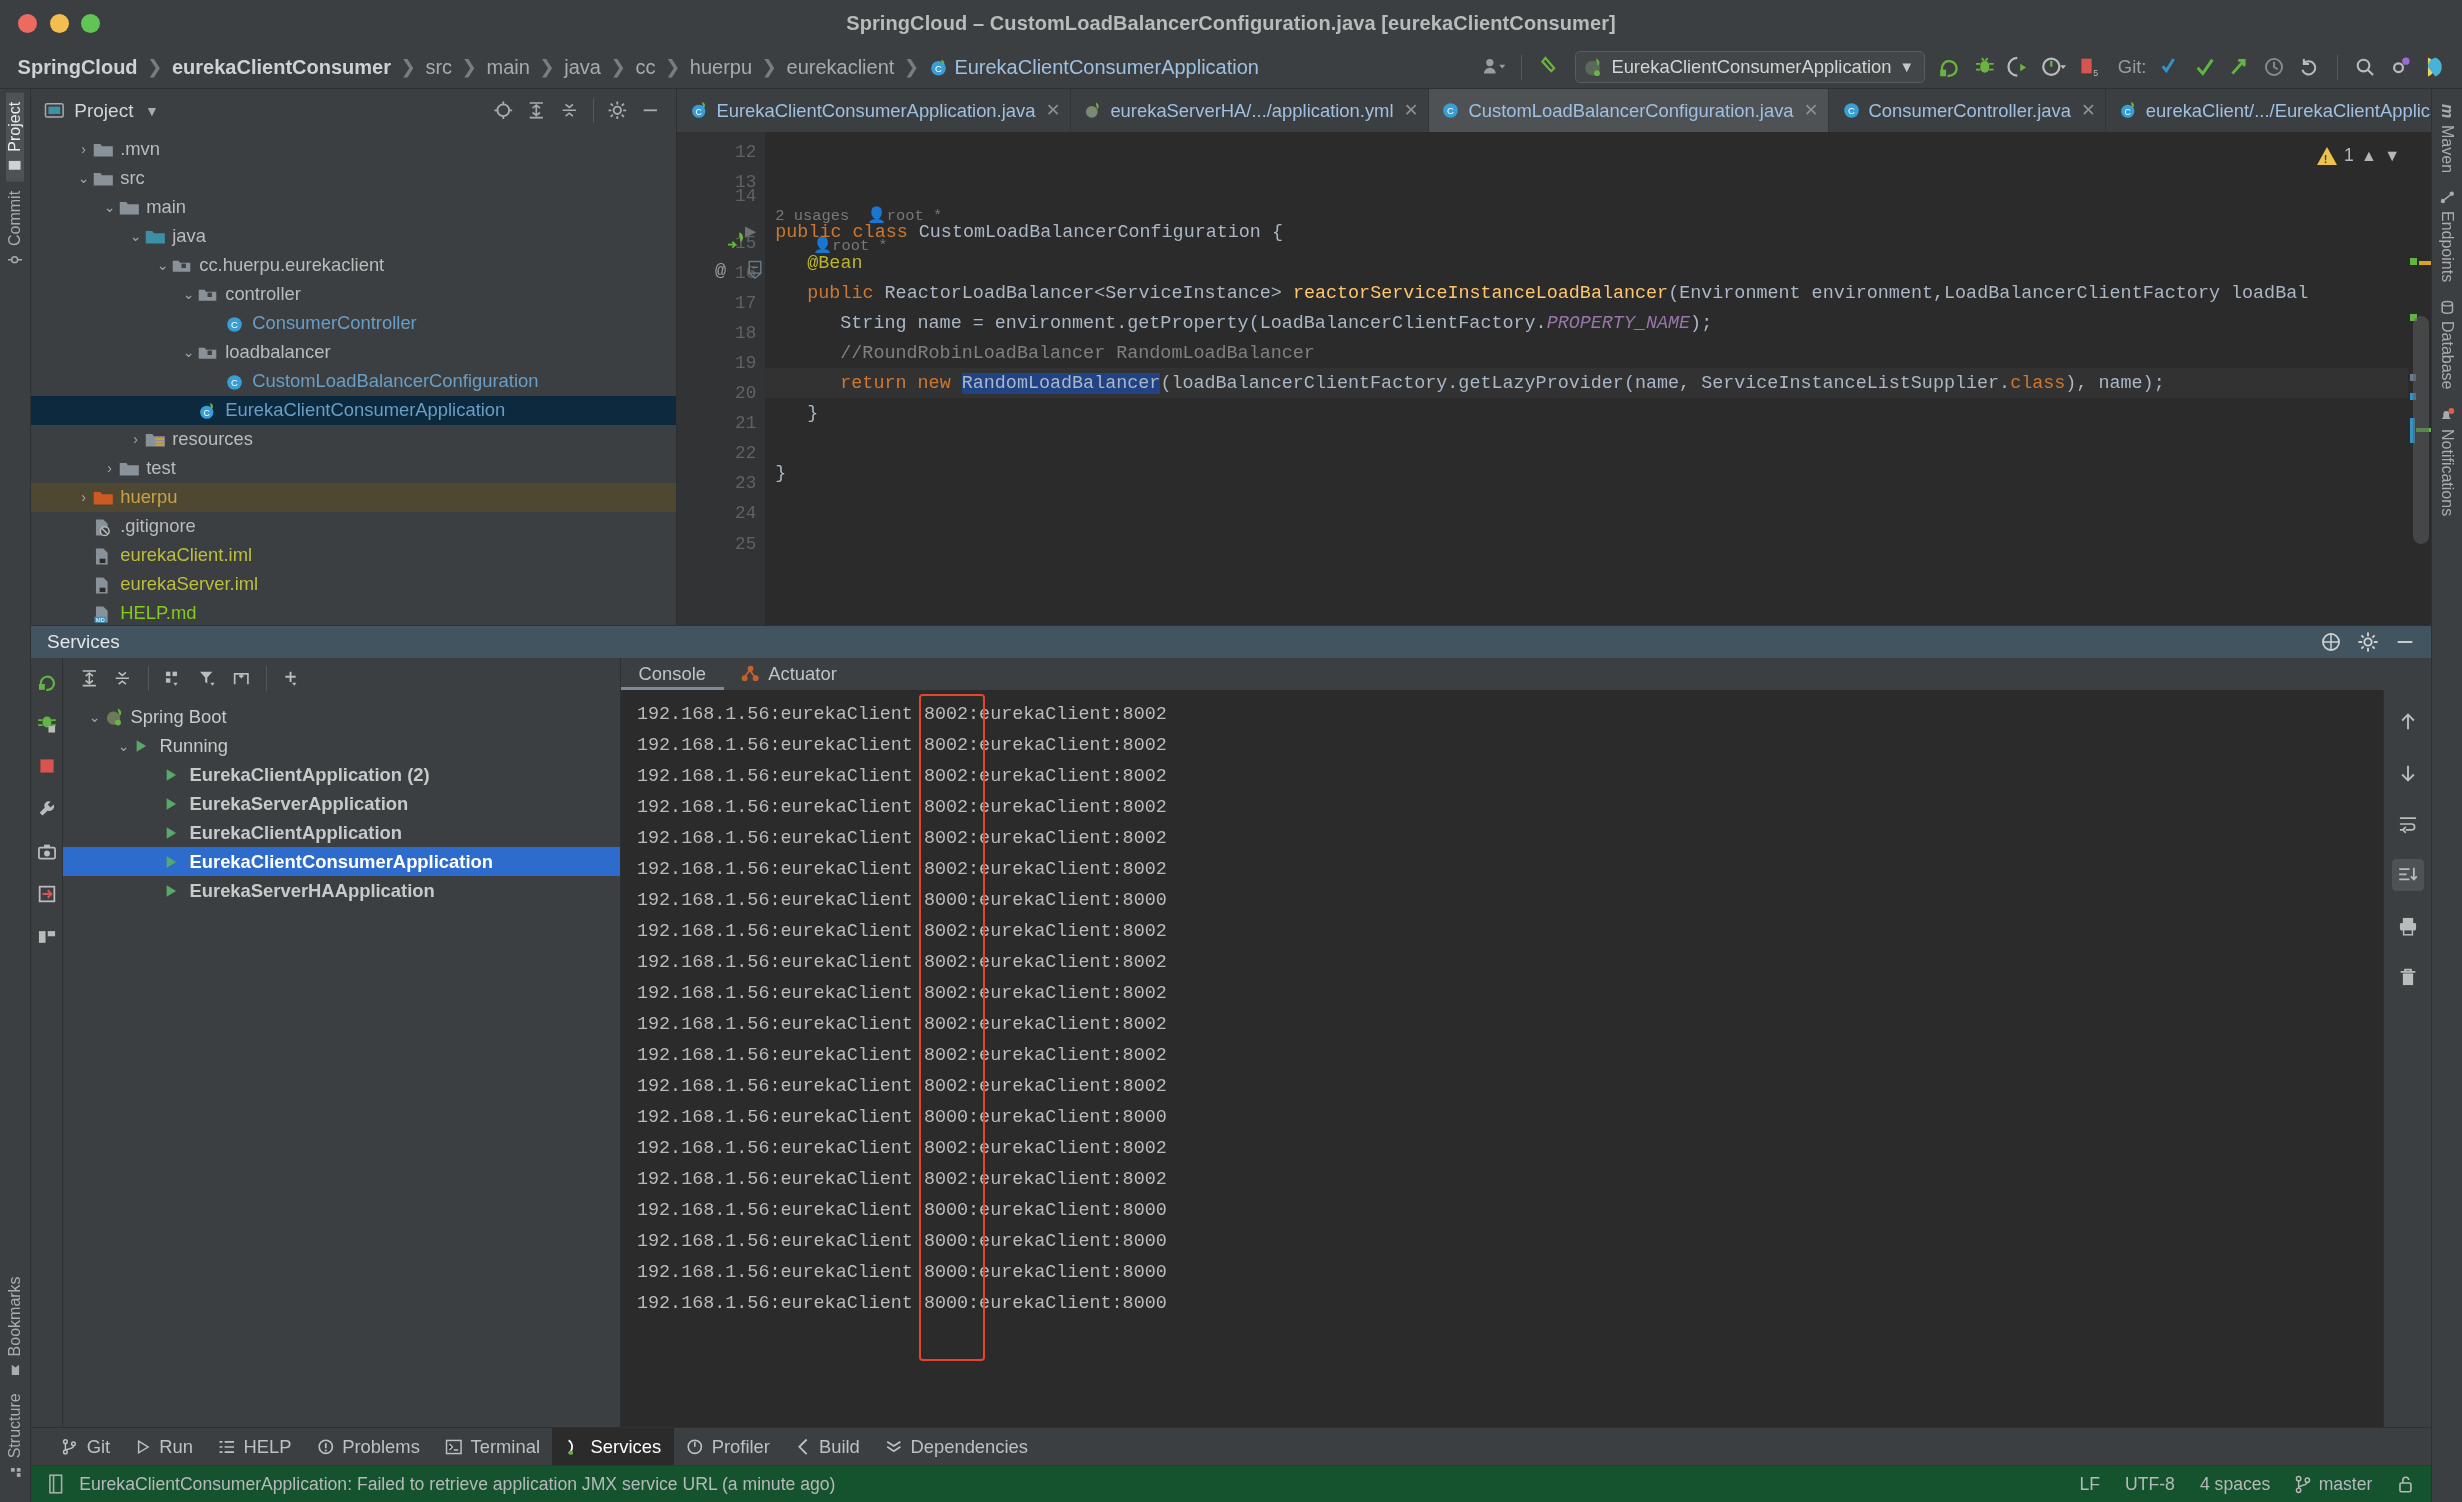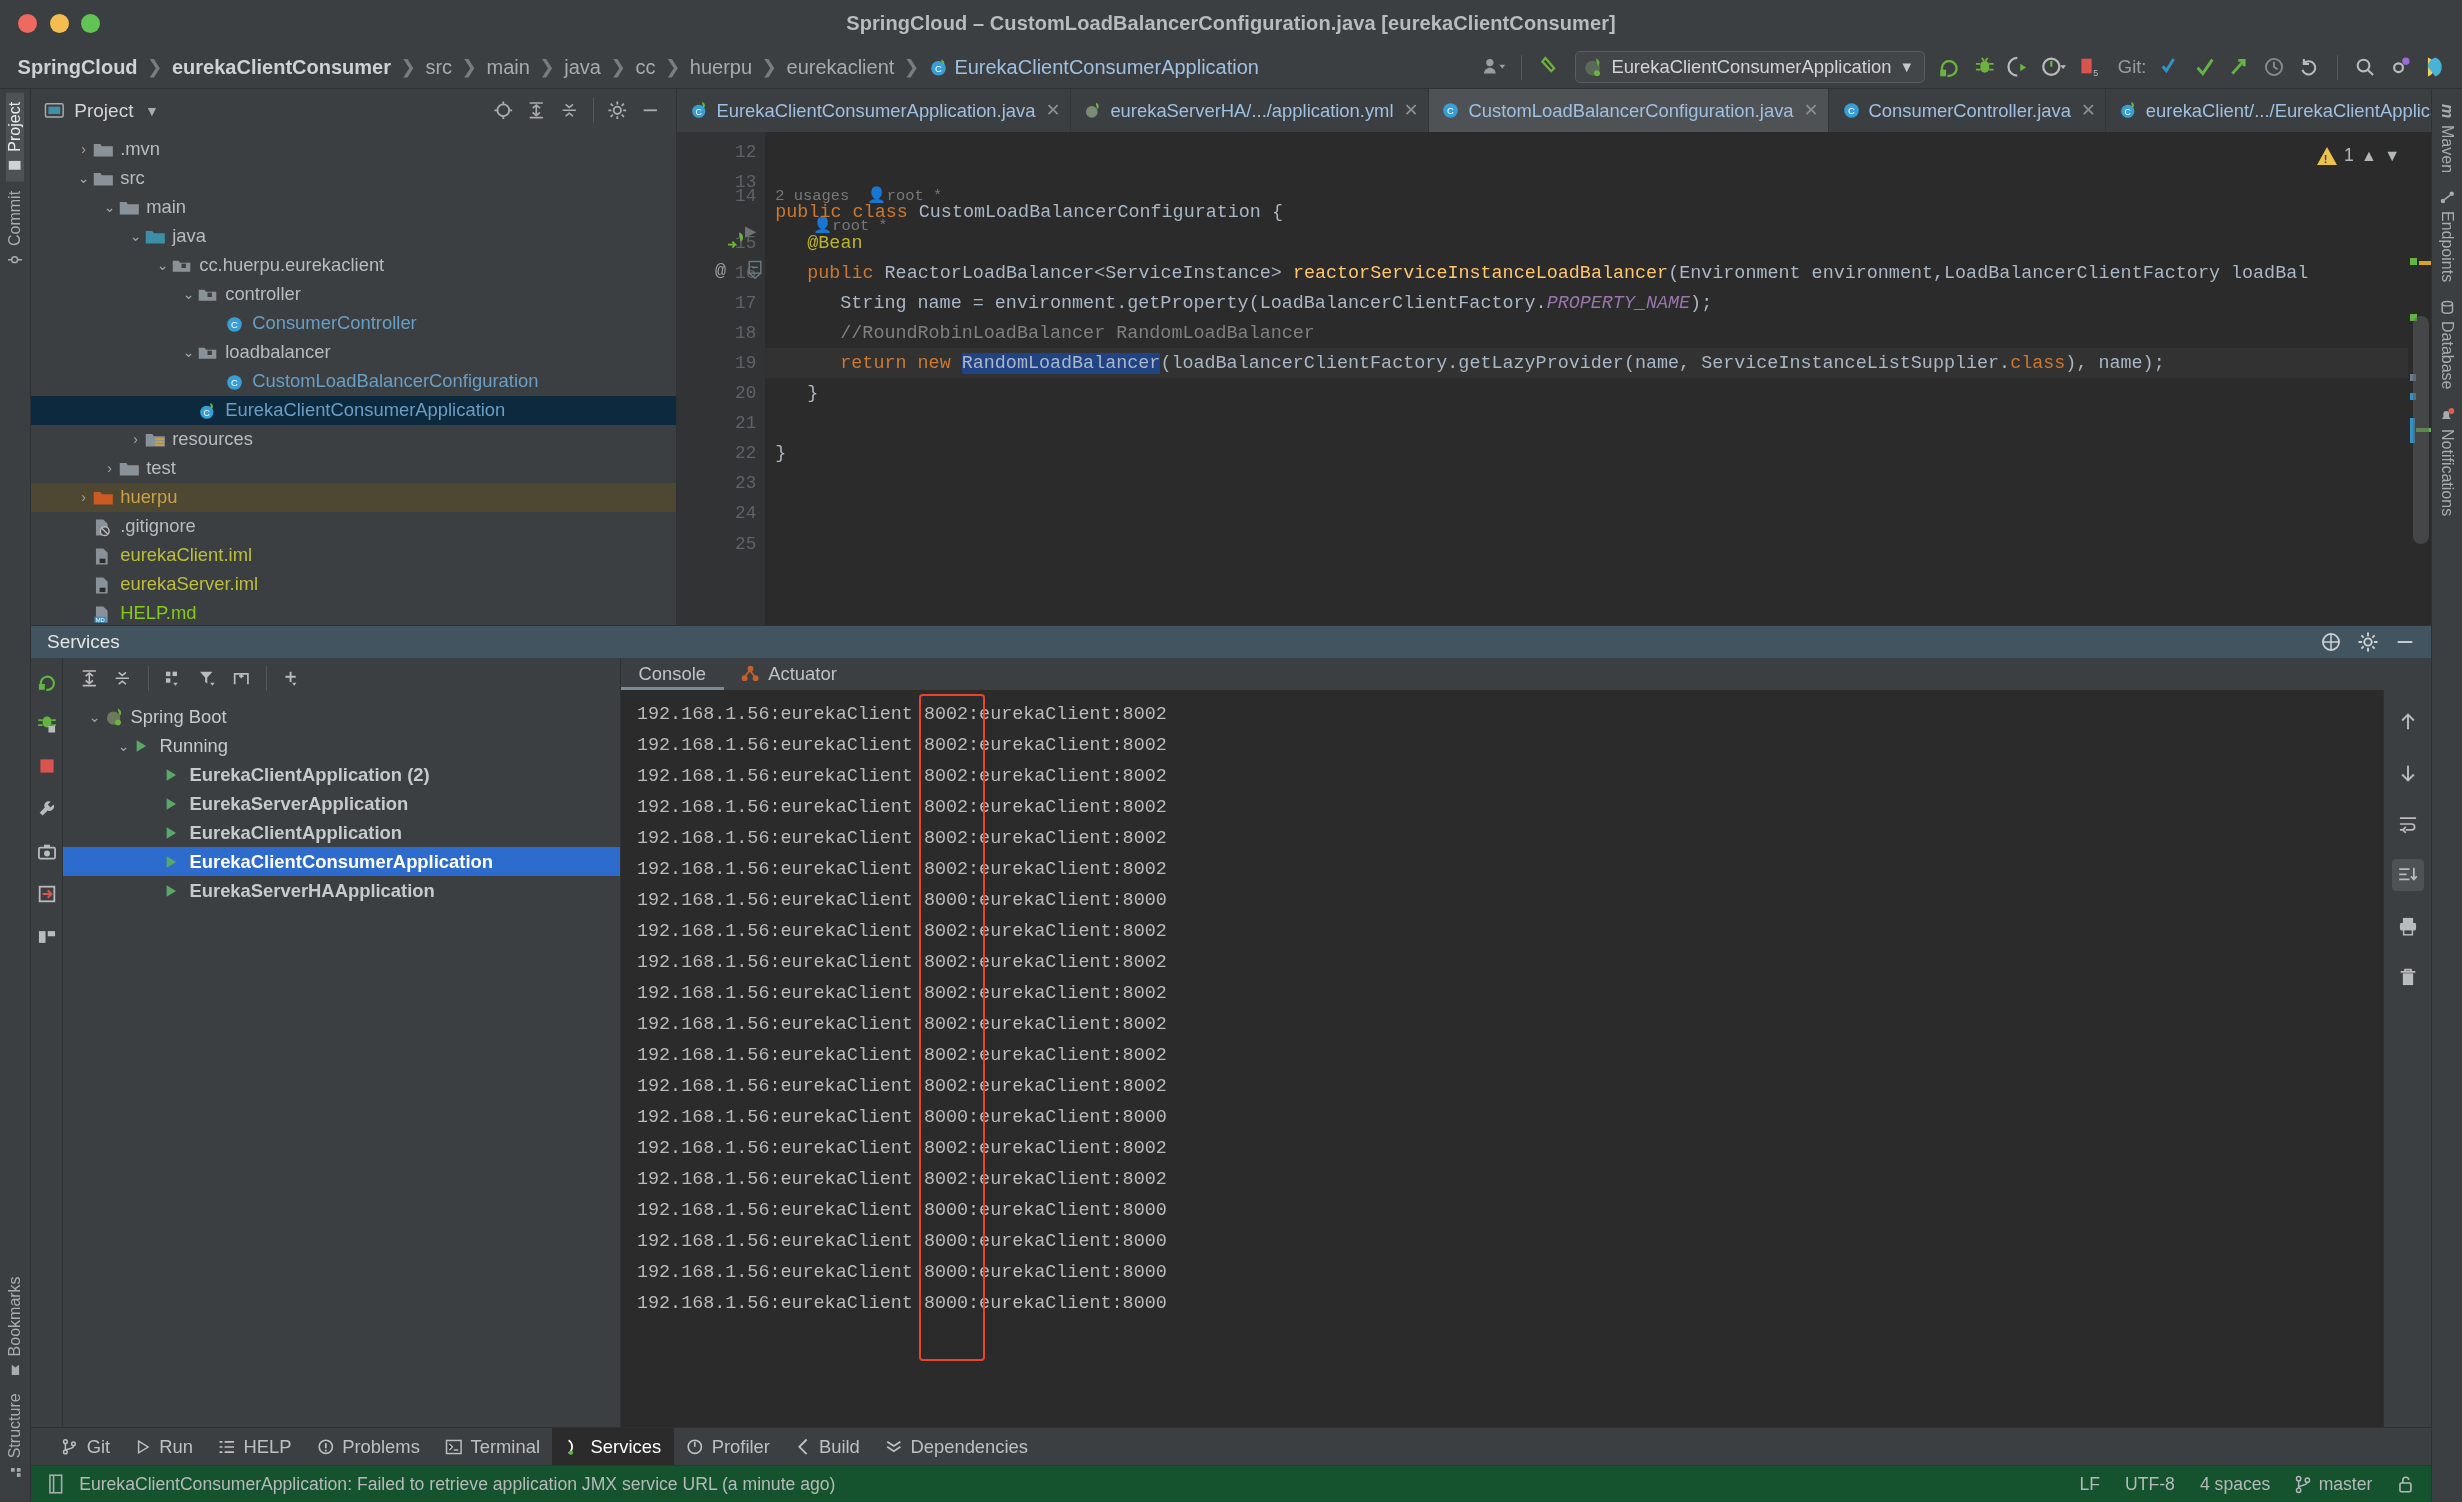--- a/index.html
+++ b/index.html
@@ -75,21 +75,21 @@
      font-size:18.4px; color:#9fc0e0; white-space:nowrap; border-right:0.7px solid #333638;}
   .etab.active { background:#4e5254; }
   .etab .x { color:#8d9092; font-size:17.6px; margin-left:2.2px;}
   .ebody { flex:1; display:flex; min-height:0; position:relative;
     background:#2b2b2b; overflow:hidden;}
   .gutter { width:88px; flex:none; background:#313335; position:relative;}
   .gnum { position:absolute; right:8.8px; font-size:17.6px; color:#606366;
     font-family:"Liberation Mono", monospace;}
   .gicon { position:absolute; }
   .codearea { flex:1; position:relative; overflow:hidden;
-    font-family:"Liberation Mono", monospace; font-size:18.4px; }
+    font-family:"Liberation Mono", monospace; font-size:18.4px;margin-top:20px; }
   .cline { position:absolute; white-space:pre; left:10.3px; }
   .hint { color:#787878; font-size:15.4px; }
   .kw { color:#cc7832; } .cls { color:#a9b7c6; } .mth { color:#ffc66d; }
   .cmt { color:#808080; } .stat { color:#9876aa; font-style:italic; }
   .sel-tok { background:#214283; color:#a9b7c6; }
   .cursorline { position:absolute; left:0; right:0; background:#323232; }
   .errstripe { width:23.5px; flex:none; background:#2b2b2b; position:relative;}
   .inspect { position:absolute; top:13.2px; right:31px; display:flex;
      align-items:center; gap:7.3px; font-size:17.6px; color:#b4b7b9; z-index:5;}
   .warn-tri { width:0;height:0;border-left:10.3px solid transparent;

